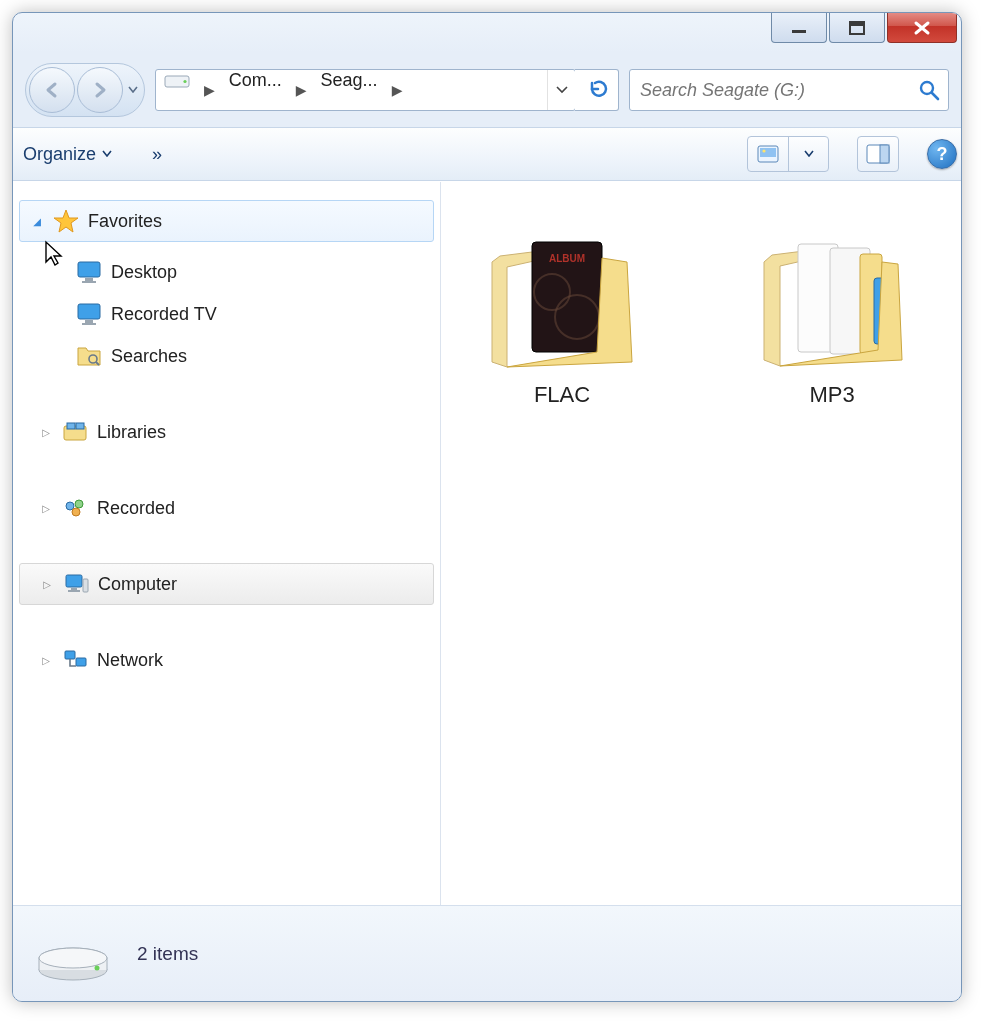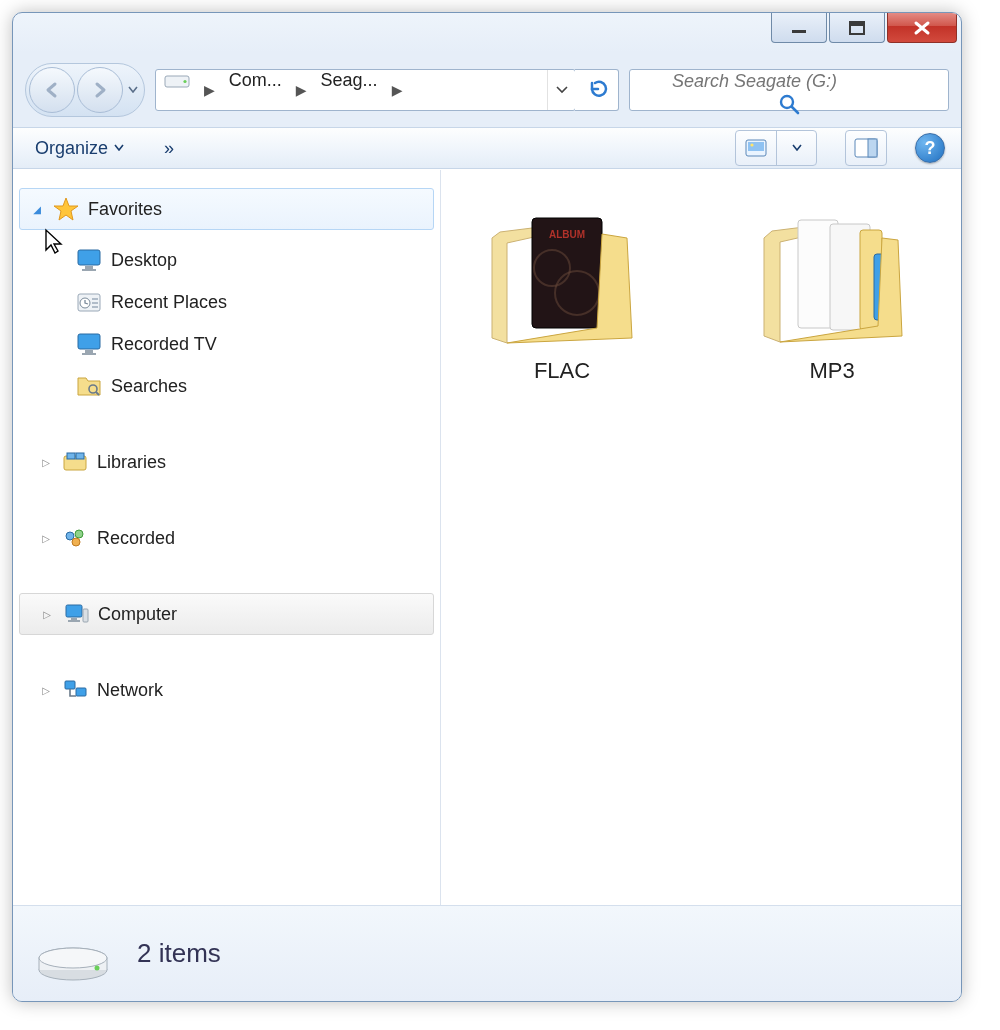--- a/index.html
+++ b/index.html
@@ -110,39 +110,38 @@
   }
   .search {
     width:320px;
     height:42px;
     background:#fff;
     border:1px solid #9fb4cd;
     border-radius:3px;
     display:flex;
     align-items:center;
     padding:0 8px;
-    flex-direction:column;
   }
   .search input {
     flex:1;
     border:none; outline:none;
     font-size:18px;
     font-style:italic;
     color:#888;
     background:transparent;
   }
   
   .toolbar {
-    height:42px;
+    height:54px;
     background:linear-gradient(#fdfefe,#eef4fb 60%,#e4edf7);
     border-top:1px solid #c7d6e8;
     border-bottom:1px solid #c7d6e8;
     display:flex;
     align-items:center;
-    padding:0 16px;
+    padding:0 4px;
     gap:28px;
     color:#1a3e6f;
   }
   .toolbtn { display:flex; align-items:center; gap:6px; height:40px; padding:0 6px; }
   .toolbar .spacer { flex:1; }
   .viewbox {
     display:flex;
     border:1px solid #b3c4da;
     border-radius:4px;
     overflow:hidden;
@@ -203,20 +202,21 @@
   .exp { width:14px; display:flex; justify-content:center; color:#8a8a8a; font-size:10px; }
   .exp.open { color:#3a8bdc; }
   .tree-icon { width:28px; height:28px; display:flex; align-items:center; justify-content:center; }
   .tree-spacer { height:34px; }
   .content {
     flex:1;
     padding:28px 26px;
     display:flex;
     align-items:flex-start;
     gap:80px;
+    margin-top:12px;
   }
   .folder-item {
     width:190px;
     display:flex;
     flex-direction:column;
     align-items:center;
     gap:10px;
   }
   .folder-icon {
     width:160px; height:150px;
@@ -225,21 +225,21 @@
   .folder-name { font-size:22px; }
   
   .statusbar {
     height:96px;
     background:linear-gradient(#f2f7fc,#e7eef8);
     border-top:1px solid #d4dfed;
     display:flex;
     align-items:center;
     padding:0 22px;
     gap:26px;
-    font-size:26px;
+    font-size:19px;
     color:#335;
   }
   .drive-icon { width:76px; height:60px; }
   
   svg { overflow:visible; }
 </style>
 </head>
 <body>
 
 <div class="window">
@@ -385,33 +385,20 @@
                 <rect x="2" y="2" width="22" height="15" rx="2" fill="#3fa0e8" stroke="#2a6aa2"></rect>
                 <rect x="9" y="18" width="8" height="3" fill="#9aa6b1"></rect>
                 <rect x="6" y="21" width="14" height="2" fill="#9aa6b1"></rect>
               </svg>
           </span>
           <span>Desktop</span>
         </div>
         <div class="tree-item" style="padding-left:56px">
           <span class="tree-icon">
             <svg width="26" height="24">
-                <rect x="2" y="4" width="22" height="17" rx="2" fill="#eef2f6" stroke="#9aa8b7"></rect>
-                <circle cx="9" cy="13" r="5" fill="#fff" stroke="#7a8a9a"></circle>
-                <path d="M9 10 L9 13 L12 14" stroke="#7a8a9a" stroke-width="1.3" fill="none"></path>
-                <rect x="16" y="8" width="6" height="2" fill="#b0bcc9"></rect>
-                <rect x="16" y="12" width="6" height="2" fill="#b0bcc9"></rect>
-                <rect x="16" y="16" width="6" height="2" fill="#b0bcc9"></rect>
-              </svg>
-          </span>
-          <span>Recent Places</span>
-        </div>
-        <div class="tree-item" style="padding-left:56px">
-          <span class="tree-icon">
-            <svg width="26" height="24">
                 <rect x="2" y="2" width="22" height="15" rx="2" fill="#3fa0e8" stroke="#2a6aa2"></rect>
                 <rect x="9" y="18" width="8" height="3" fill="#9aa6b1"></rect>
                 <rect x="6" y="21" width="14" height="2" fill="#9aa6b1"></rect>
               </svg>
           </span>
           <span>Recorded TV</span>
         </div>
         <div class="tree-item" style="padding-left:56px">
           <span class="tree-icon">
             <svg width="26" height="24">

